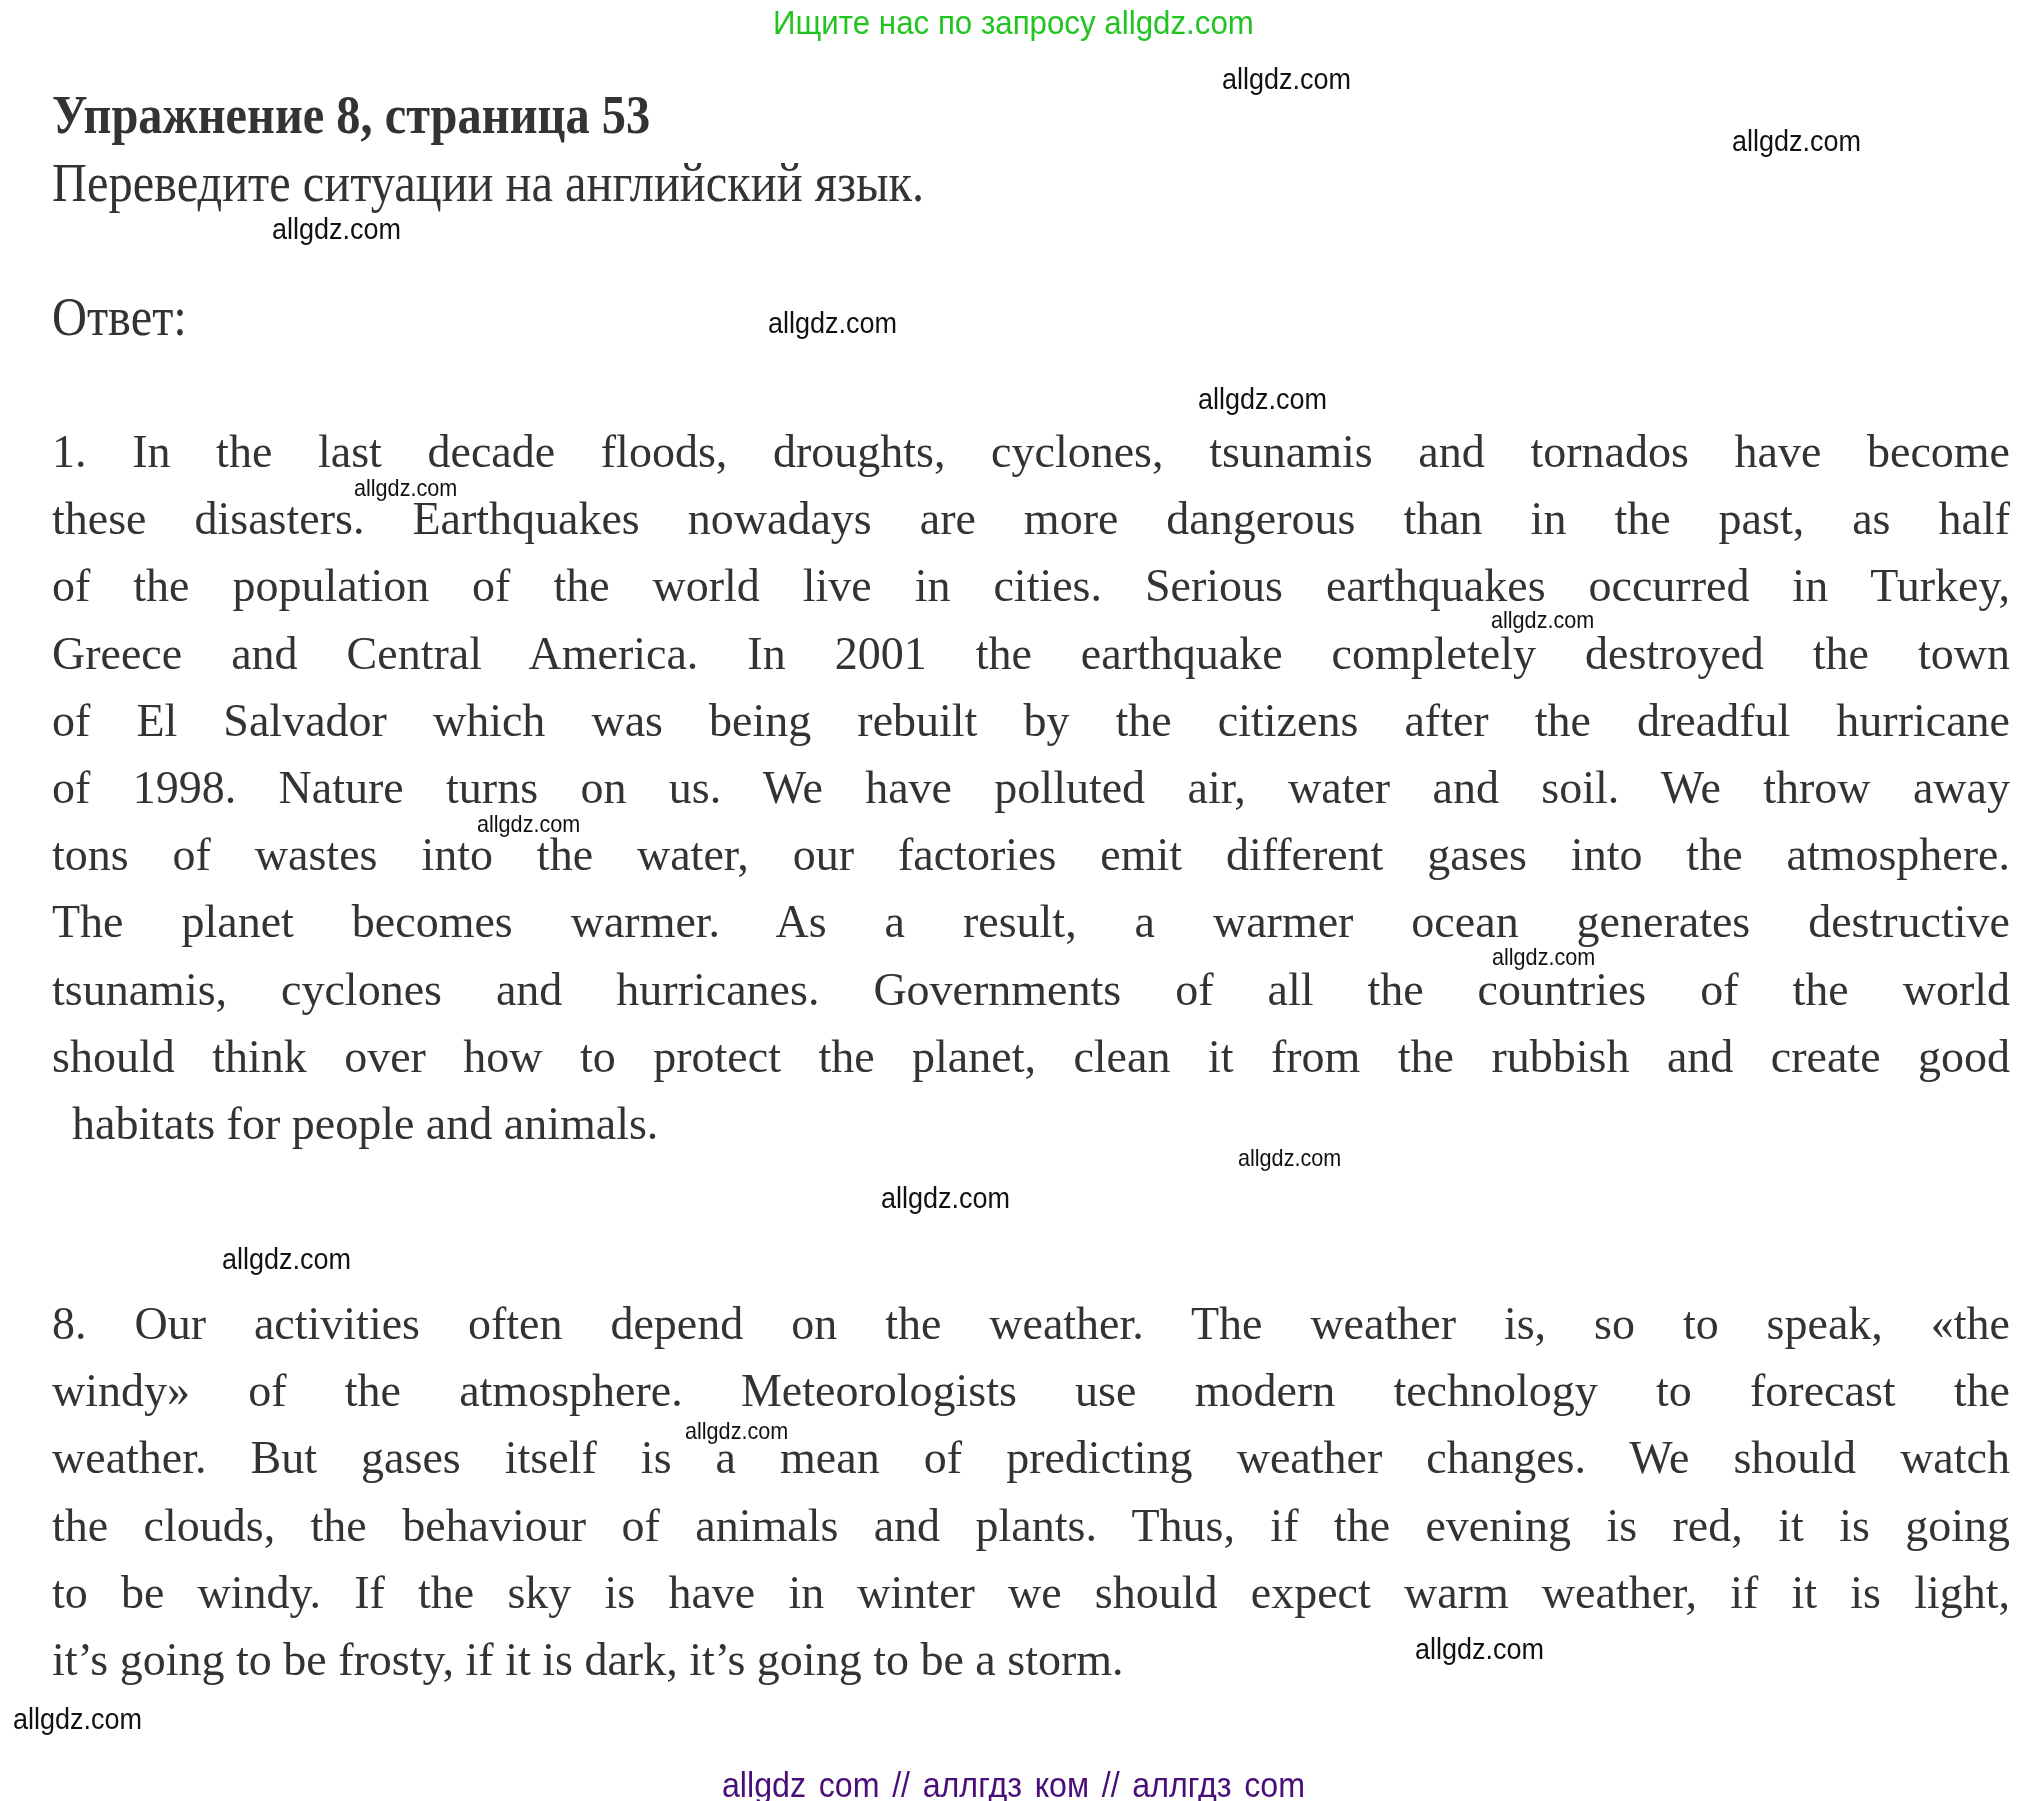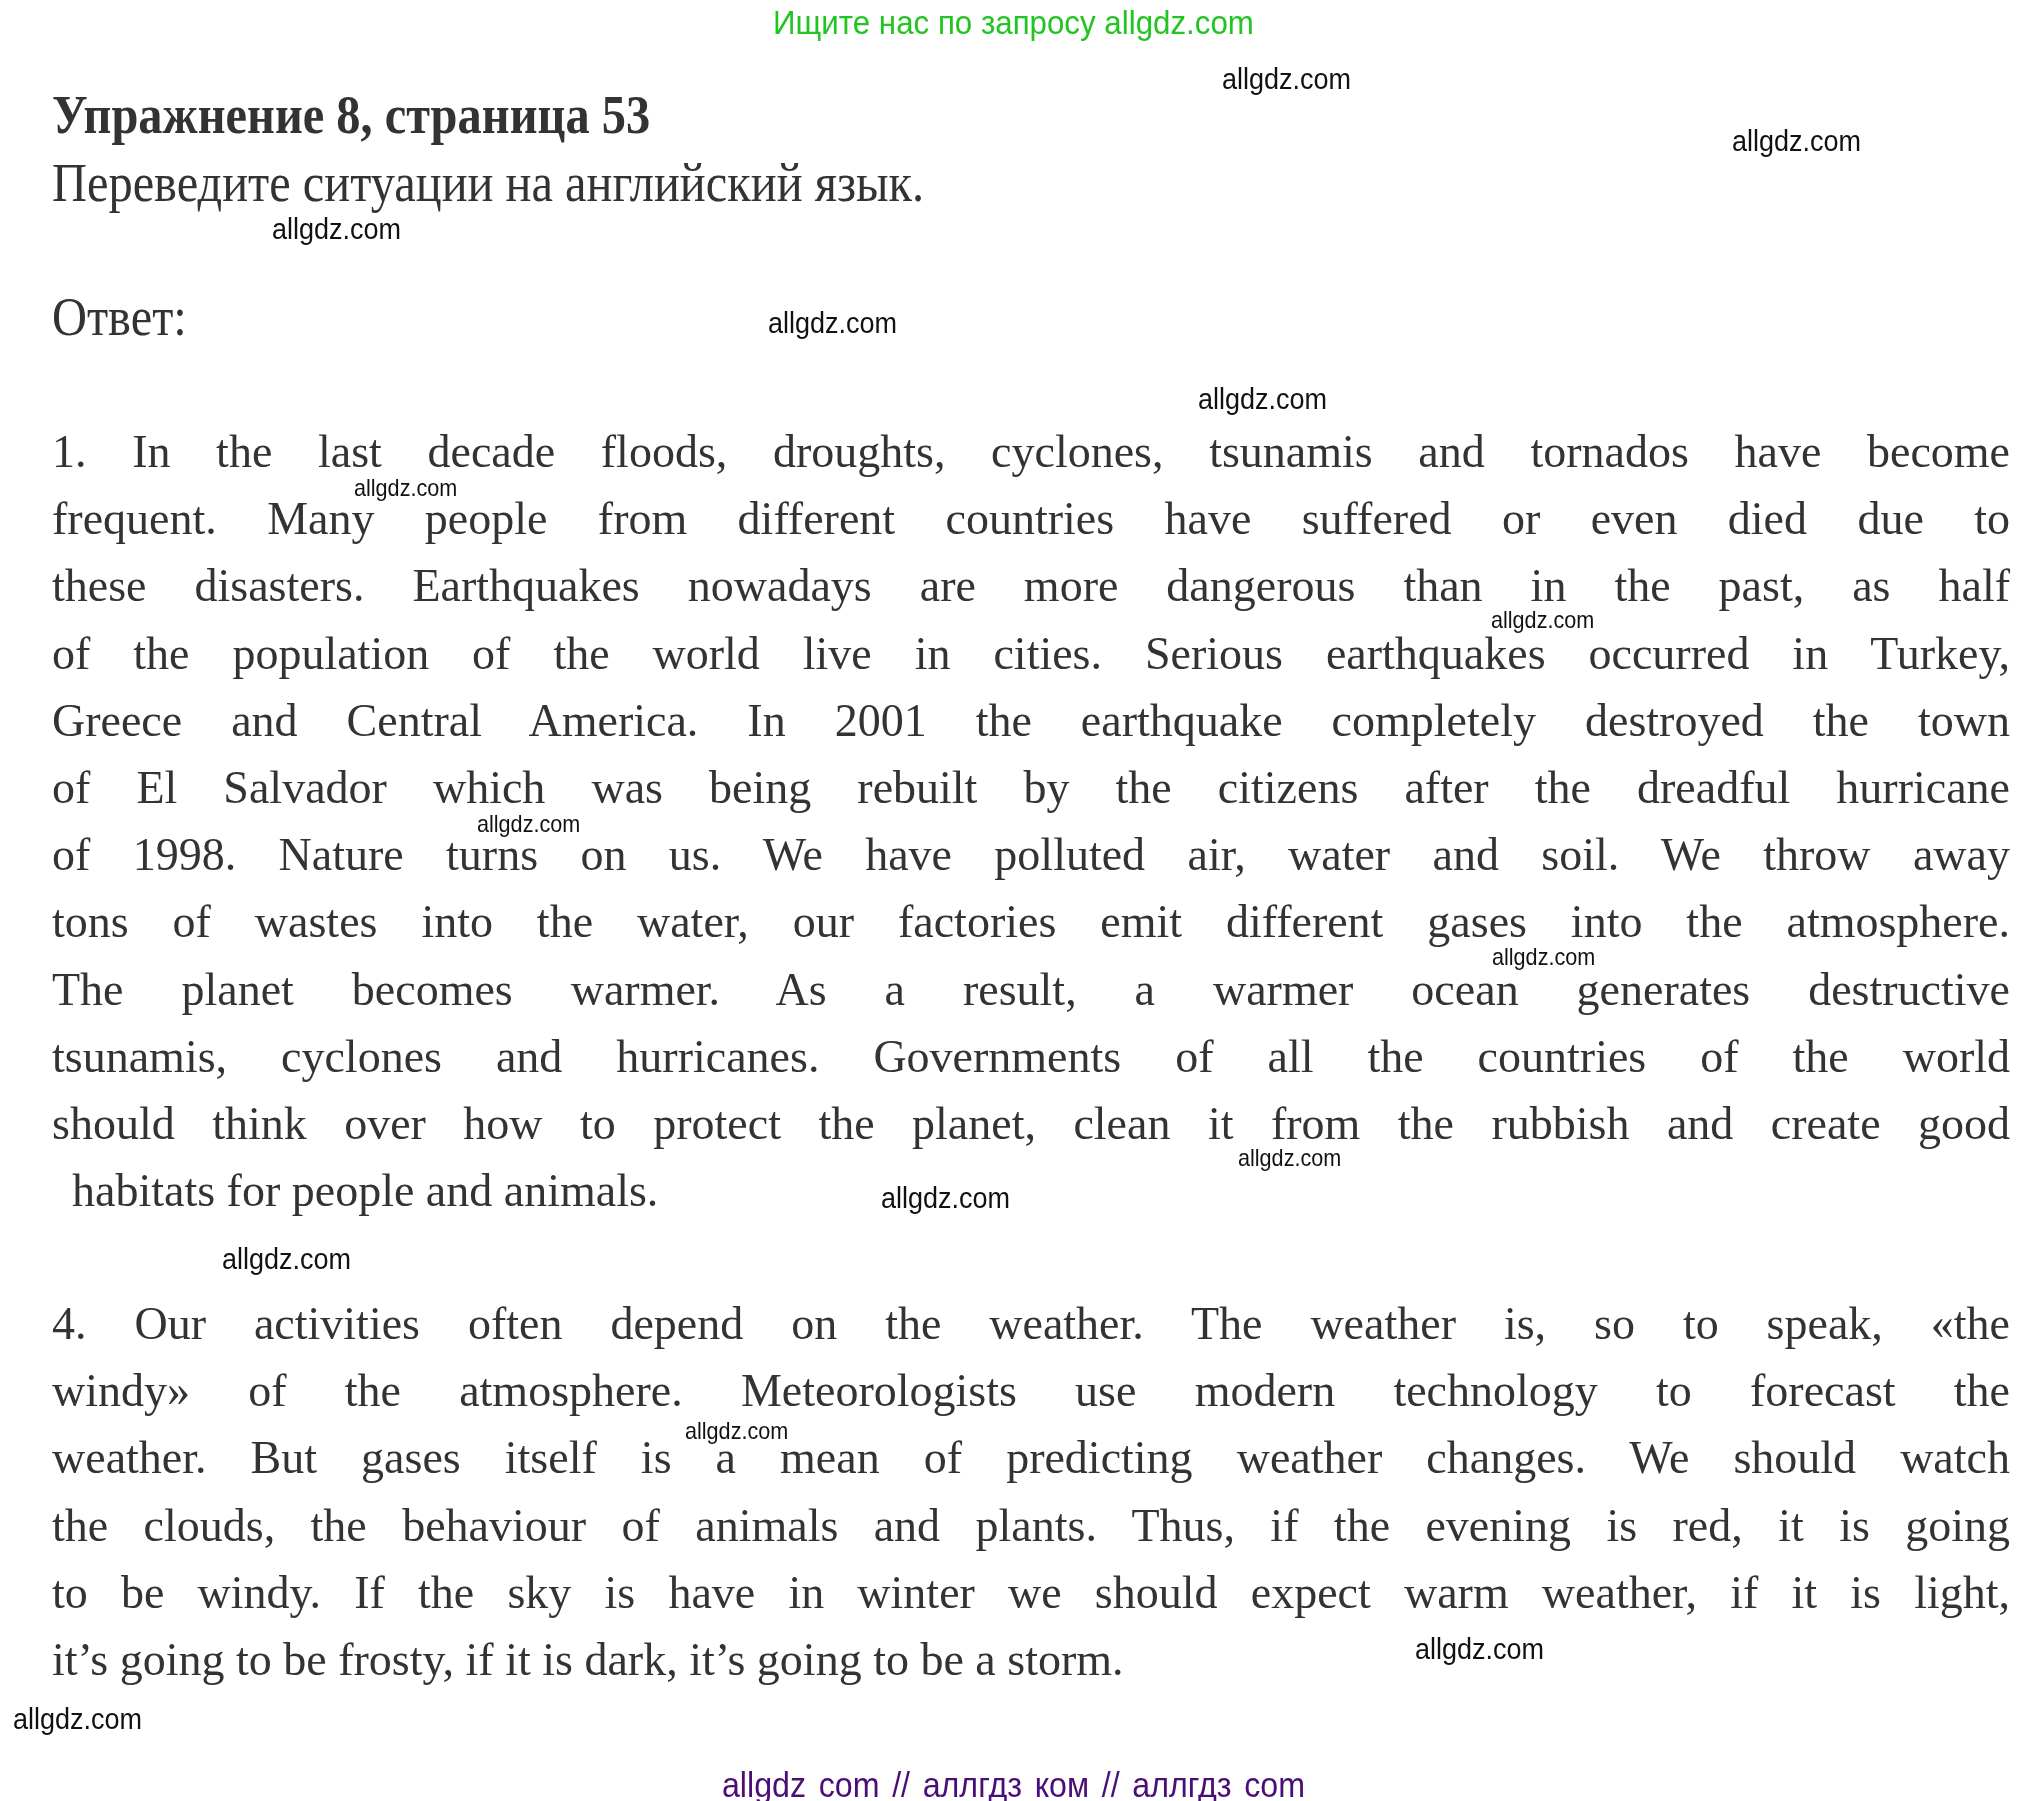--- a/index.html
+++ b/index.html
@@ -36,34 +36,33 @@
 
 <div class="top-banner">Ищите нас по запросу allgdz.com</div>
 
 <div class="page">
   <div class="title">Упражнение 8, страница 53</div>
   <div class="subtitle">Переведите ситуации на английский язык.</div>
   <div class="answer-label">Ответ:</div>
 
   <div class="para" id="para-1" style="top:418px;">
       <div class="line" style="white-space: normal;"><span style="white-space: nowrap; word-spacing: 0px;">1. In the last decade floods, droughts, cyclones, tsunamis and tornados have become</span></div>
-      <div class="line" style="white-space: normal;"><span style="white-space: nowrap; word-spacing: 0px;">frequent. Many people from different countries have suffered or even died due to</span></div>
       <div class="line" style="white-space: normal;"><span style="white-space: nowrap; word-spacing: 0px;">these disasters. Earthquakes nowadays are more dangerous than in the past, as half</span></div>
       <div class="line" style="white-space: normal;"><span style="white-space: nowrap; word-spacing: 0px; margin-top: 37px;">of the population of the world live in cities. Serious earthquakes occurred in Turkey,</span></div>
       <div class="line" style="white-space: normal;"><span style="white-space: nowrap; word-spacing: 0px;">Greece and Central America. In 2001 the earthquake completely destroyed the town</span></div>
       <div class="line" style="white-space: normal;"><span style="white-space: nowrap; word-spacing: 0px;">of El Salvador which was being rebuilt by the citizens after the dreadful hurricane</span></div>
       <div class="line" style="white-space: normal;"><span style="white-space: nowrap; word-spacing: 0px;">of 1998. Nature turns on us. We have polluted air, water and soil. We throw away</span></div>
       <div class="line" style="white-space: normal;"><span style="white-space: nowrap; word-spacing: 0px;">tons of wastes into the water, our factories emit different gases into the atmosphere.</span></div>
       <div class="line" style="white-space: normal;"><span style="white-space: nowrap; word-spacing: 0px;">The planet becomes warmer. As a result, a warmer ocean generates destructive</span></div>
       <div class="line" style="white-space: normal;"><span style="white-space: nowrap; word-spacing: 0px;">tsunamis, cyclones and hurricanes. Governments of all the countries of the world</span></div>
       <div class="line" style="white-space: normal;"><span style="white-space: nowrap; word-spacing: 0px;">should think over how to protect the planet, clean it from the rubbish and create good</span></div>
       <div class="line last" style="white-space: normal; margin-left: 20px;"><span style="white-space: nowrap;">habitats for people and animals.</span></div>
     </div>
   <div class="para" id="para-2" style="top:1290px;">
-      <div class="line" style="white-space: normal;"><span style="white-space: nowrap; word-spacing: 0px;">4. Our activities often depend on the weather. The weather is, so to speak, «the</span></div>
+      <div class="line" style="white-space: normal;"><span style="white-space: nowrap; word-spacing: 0px;">8. Our activities often depend on the weather. The weather is, so to speak, «the</span></div>
       <div class="line" style="white-space: normal;"><span style="white-space: nowrap; word-spacing: 0px;">windy» of the atmosphere. Meteorologists use modern technology to forecast the</span></div>
       <div class="line" style="white-space: normal;"><span style="white-space: nowrap; word-spacing: 0px;">weather. But gases itself is a mean of predicting weather changes. We should watch</span></div>
       <div class="line" style="white-space: normal;"><span style="white-space: nowrap; word-spacing: 0px;">the clouds, the behaviour of animals and plants. Thus, if the evening is red, it is going</span></div>
       <div class="line" style="white-space: normal;"><span style="white-space: nowrap; word-spacing: 0px;">to be windy. If the sky is have in winter we should expect warm weather, if it is light,</span></div>
       <div class="line last" style="white-space: normal;"><span style="white-space: nowrap;">it’s going to be frosty, if it is dark, it’s going to be a storm.</span></div>
     </div>
 </div>
 
 <div id="watermarks">
     <div class="wm big" style="left: 1222px; top: 62px;">allgdz.com</div>

